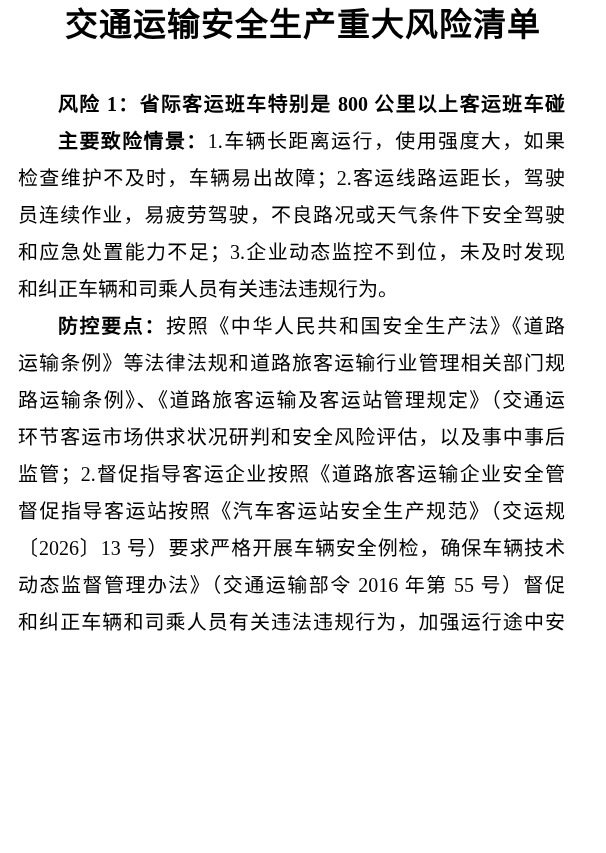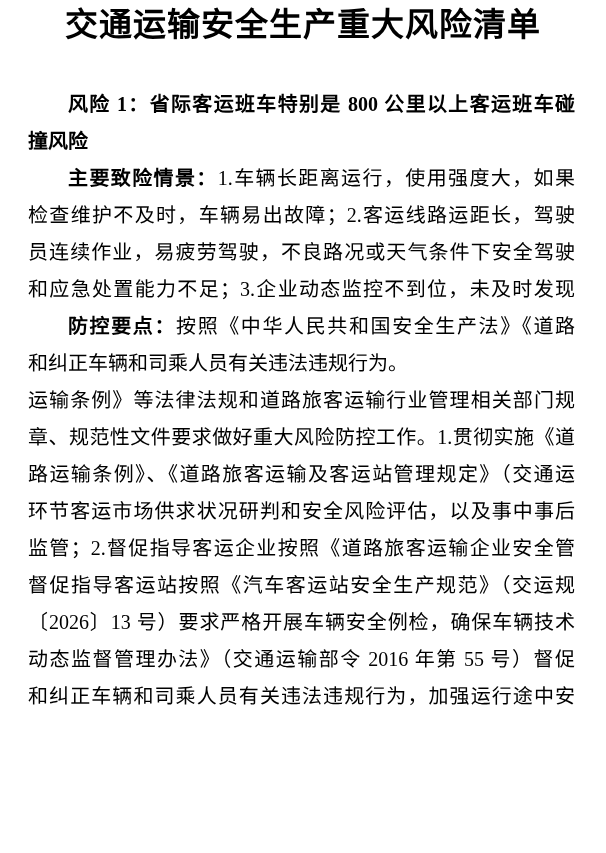--- a/index.html
+++ b/index.html
@@ -22,21 +22,21 @@
     width: 606px;
     text-align: center;
     font-size: 33px;
     font-weight: bold;
     letter-spacing: 1px;
     line-height: 1.1;
     white-space: nowrap;
   }
   .doc-body {
     position: absolute;
-    left: 28px;
+    left: 18px;
     top: 86px;
     width: 547px;
     font-size: 20px;
   }
   .line {
     height: 37px;
     line-height: 37px;
     text-align: justify;
     overflow: hidden;
   }
@@ -50,29 +50,27 @@
     font-weight: bold;
   }
 </style>
 </head>
 <body>
 
 <div class="page">
   <h1 class="doc-title">交通运输安全生产重大风险清单</h1>
   <div class="doc-body">
       <div class="line indent fill"><span class="seg-bold">风险 1：省际客运班车特别是 800 公里以上客运班车碰</span></div>
-      <div class="line"><span class="seg-bold">撞风险</span></div>
       <div class="line indent fill"><span class="seg-bold">主要致险情景：</span><span class="seg">1.车辆长距离运行，使用强度大，如果</span></div>
       <div class="line fill"><span class="seg">检查维护不及时，车辆易出故障；2.客运线路运距长，驾驶</span></div>
       <div class="line fill"><span class="seg">员连续作业，易疲劳驾驶，不良路况或天气条件下安全驾驶</span></div>
       <div class="line fill"><span class="seg">和应急处置能力不足；3.企业动态监控不到位，未及时发现</span></div>
+      <div class="line"><span class="seg">和纠正车辆和司乘人员有关违法违规行为。</span></div>
       <div class="line indent fill"><span class="seg-bold">防控要点：</span><span class="seg">按照《中华人民共和国安全生产法》《道路</span></div>
-      <div class="line"><span class="seg">和纠正车辆和司乘人员有关违法违规行为。</span></div>
       <div class="line fill"><span class="seg">运输条例》等法律法规和道路旅客运输行业管理相关部门规</span></div>
-      <div class="line fill"><span class="seg">章、规范性文件要求做好重大风险防控工作。1.贯彻实施《道</span></div>
       <div class="line fill"><span class="seg">路运输条例》、《道路旅客运输及客运站管理规定》（交通运</span></div>
       <div class="line fill"><span class="seg">环节客运市场供求状况研判和安全风险评估，以及事中事后</span></div>
       <div class="line fill"><span class="seg">监管；2.督促指导客运企业按照《道路旅客运输企业安全管</span></div>
       <div class="line fill"><span class="seg">督促指导客运站按照《汽车客运站安全生产规范》（交运规</span></div>
       <div class="line fill"><span class="seg">〔2026〕13 号）要求严格开展车辆安全例检，确保车辆技术</span></div>
       <div class="line fill"><span class="seg">动态监督管理办法》（交通运输部令 2016 年第 55 号）督促</span></div>
       <div class="line fill"><span class="seg">和纠正车辆和司乘人员有关违法违规行为，加强运行途中安</span></div>
     </div>
 </div>
 

